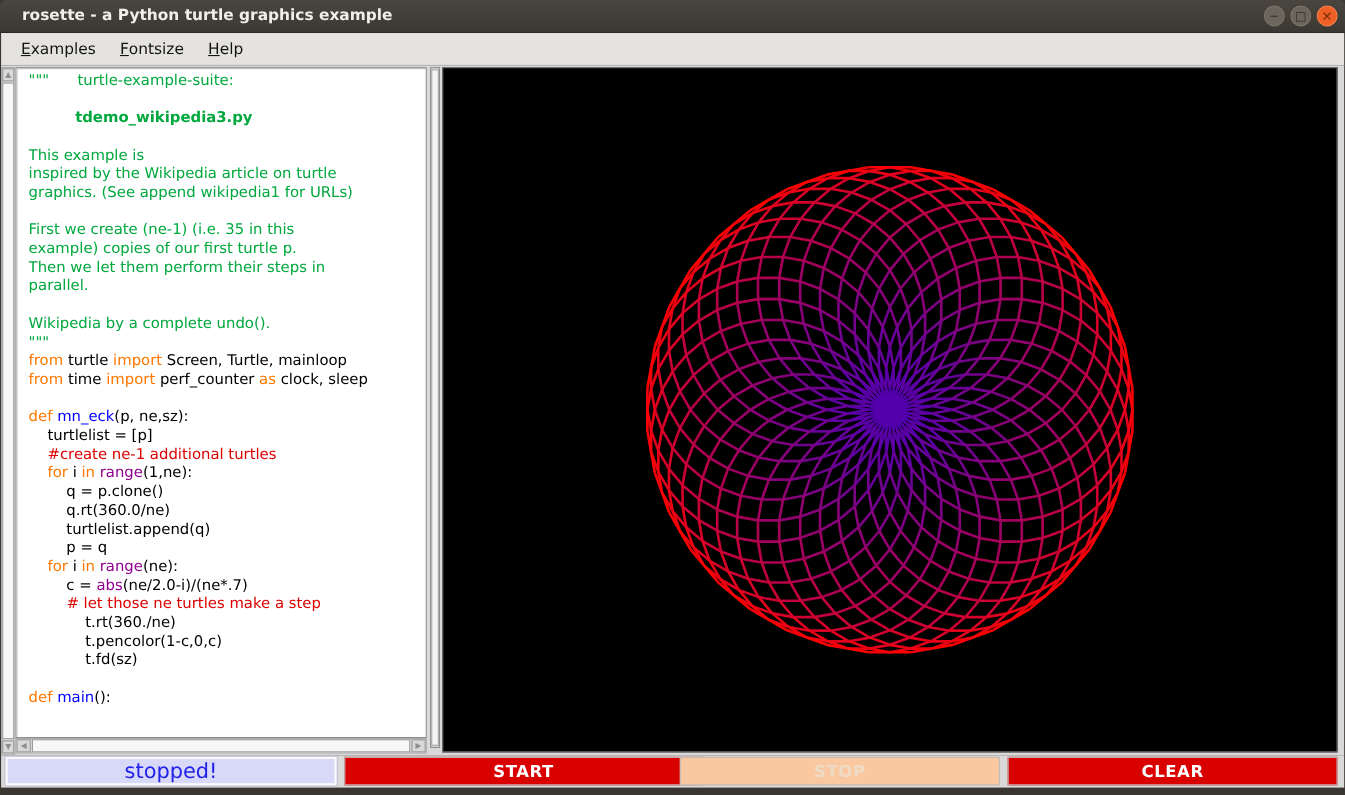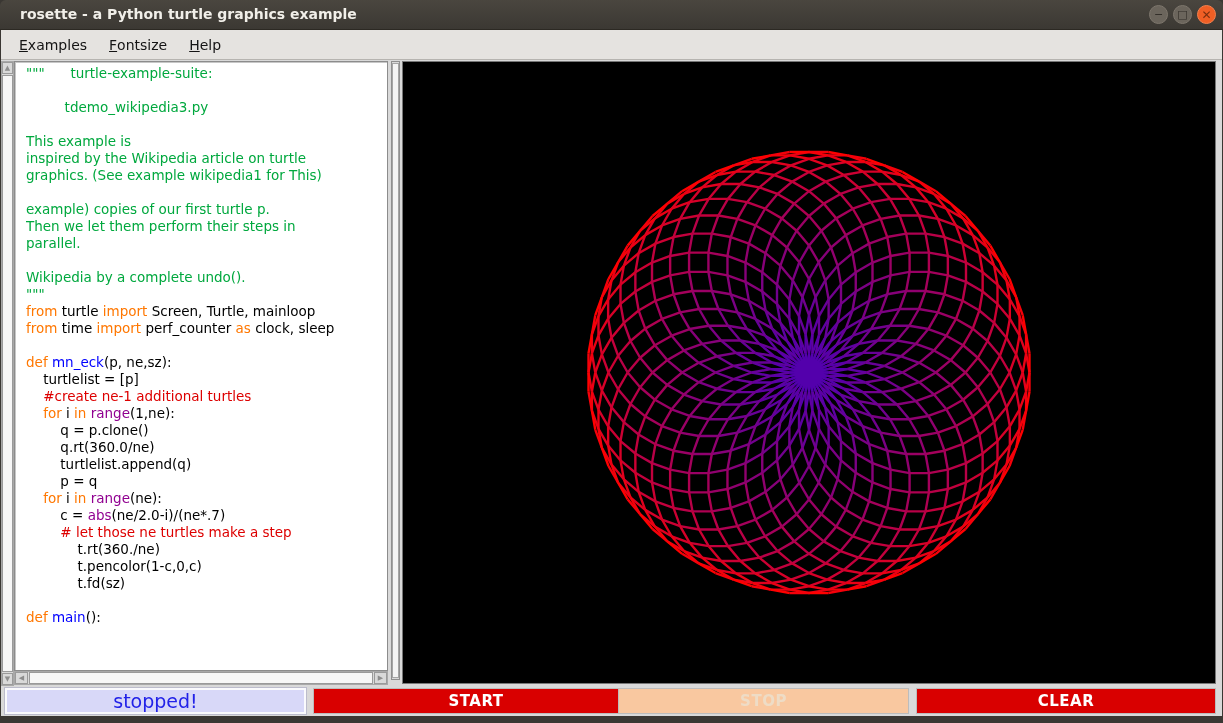--- a/index.html
+++ b/index.html
@@ -102,26 +102,27 @@
       <div class="sb-thumb-v"></div>
       <div class="sb-btn bottom">
         <span class="sb-arrow">▼</span>
       </div>
     </div>
 
     <div class="text-panel">
       <div class="code">
           <div class="code-line"><span style="color: rgb(0, 168, 62);">"""      turtle-example-suite:</span></div>
           <div class="code-line">&nbsp;</div>
-          <div class="code-line"><span style="color: rgb(0, 168, 62);">         tdemo_wikipedia3.py</span></div>
+          <div class="code-line"><span style="color: rgb(0, 168, 62); font-weight: bold;">         tdemo_wikipedia3.py</span></div>
           <div class="code-line">&nbsp;</div>
           <div class="code-line"><span style="color: rgb(0, 168, 62);">This example is</span></div>
           <div class="code-line"><span style="color: rgb(0, 168, 62);">inspired by the Wikipedia article on turtle</span></div>
-          <div class="code-line"><span style="color: rgb(0, 168, 62);">graphics. (See example wikipedia1 for This)</span></div>
-          <div class="code-line">&nbsp;</div>
+          <div class="code-line"><span style="color: rgb(0, 168, 62);">graphics. (See append wikipedia1 for URLs)</span></div>
+          <div class="code-line">&nbsp;</div>
+          <div class="code-line"><span style="color: rgb(0, 168, 62);">First we create (ne-1) (i.e. 35 in this</span></div>
           <div class="code-line"><span style="color: rgb(0, 168, 62);">example) copies of our first turtle p.</span></div>
           <div class="code-line"><span style="color: rgb(0, 168, 62);">Then we let them perform their steps in</span></div>
           <div class="code-line"><span style="color: rgb(0, 168, 62);">parallel.</span></div>
           <div class="code-line">&nbsp;</div>
           <div class="code-line"><span style="color: rgb(0, 168, 62);">Wikipedia by a complete undo().</span></div>
           <div class="code-line"><span style="color: rgb(0, 168, 62);">"""</span></div>
           <div class="code-line"><span style="color: rgb(255, 119, 0);">from</span><span style="color: rgb(0, 0, 0);"> turtle </span><span style="color: rgb(255, 119, 0);">import</span><span style="color: rgb(0, 0, 0);"> Screen, Turtle, mainloop</span></div>
           <div class="code-line"><span style="color: rgb(255, 119, 0);">from</span><span style="color: rgb(0, 0, 0);"> time </span><span style="color: rgb(255, 119, 0);">import</span><span style="color: rgb(0, 0, 0);"> perf_counter </span><span style="color: rgb(255, 119, 0);">as</span><span style="color: rgb(0, 0, 0);"> clock, sleep</span></div>
           <div class="code-line">&nbsp;</div>
           <div class="code-line"><span style="color: rgb(255, 119, 0);">def</span><span style="color: rgb(0, 0, 0);"> </span><span style="color: rgb(0, 0, 255);">mn_eck</span><span style="color: rgb(0, 0, 0);">(p, ne,sz):</span></div>

